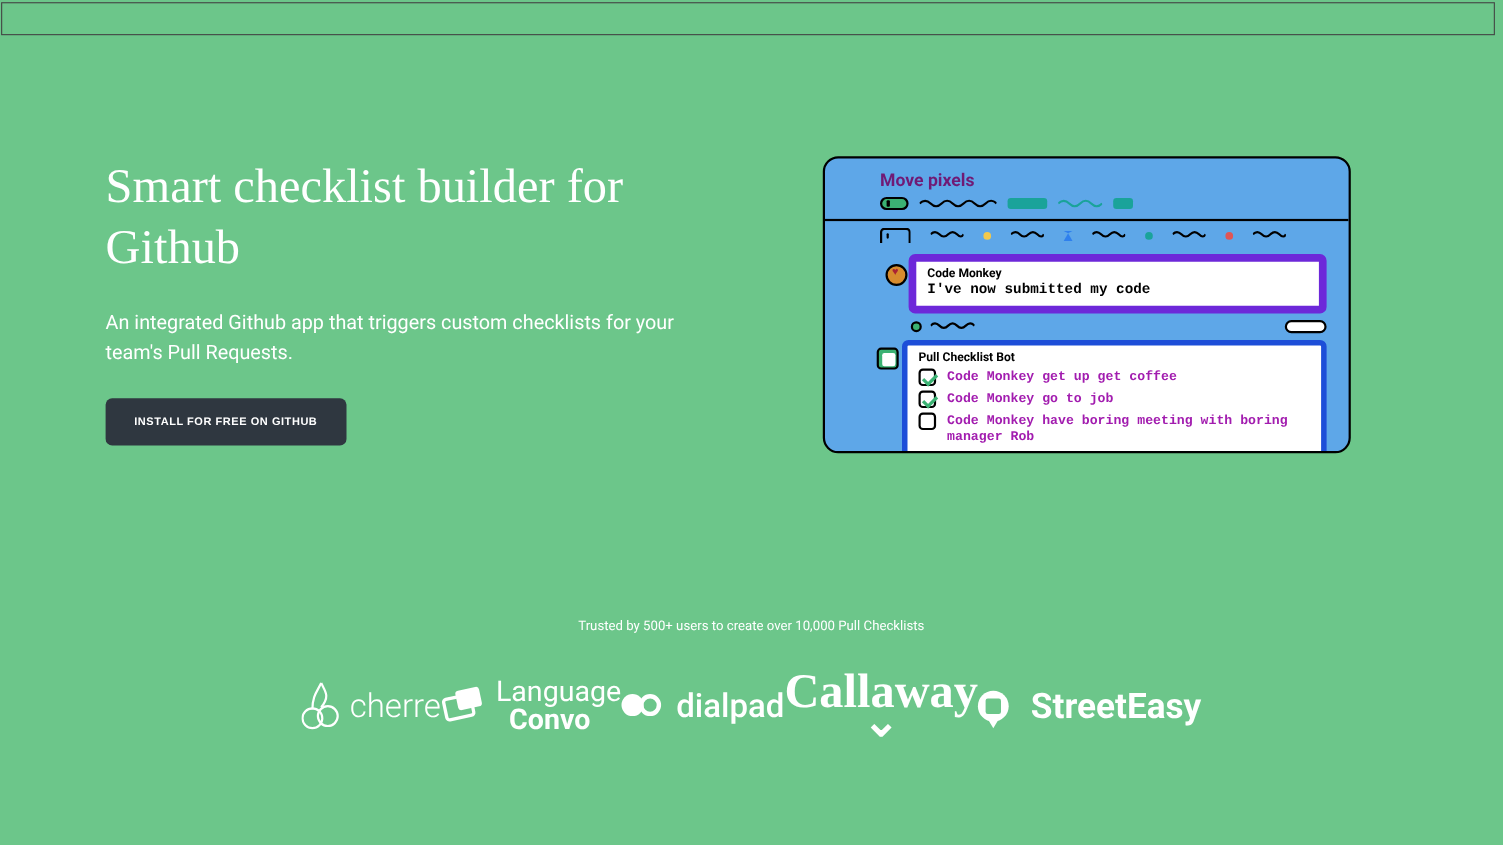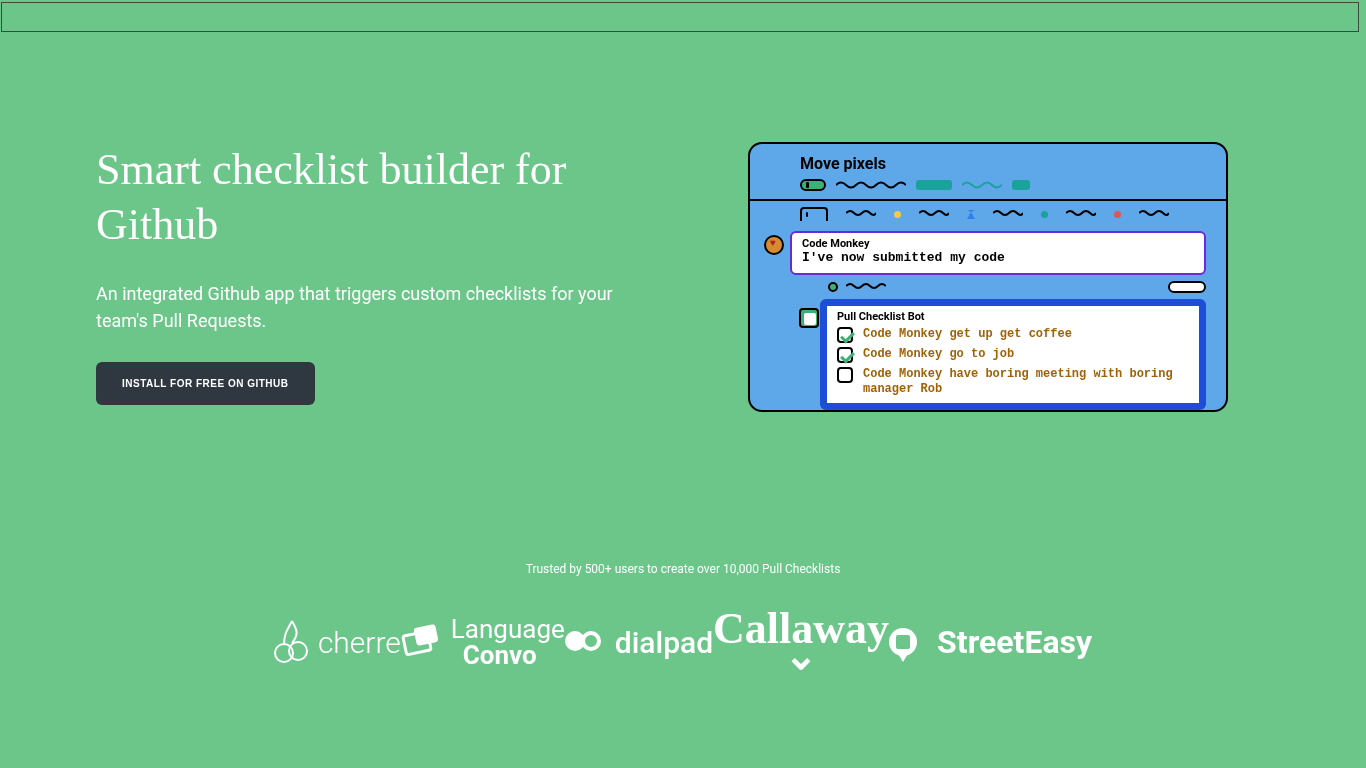--- a/index.html
+++ b/index.html
@@ -60,21 +60,21 @@
   background: #5ea7e8;
   border: 2px solid #000;
   border-radius: 14px;
   overflow: hidden;
   position: relative;
 }
 .illus-header {
   padding: 10px 50px 2px 50px;
   font-weight: 700;
   font-size: 16px;
-  color: #000000;
+  color: #701a75;
 }
 .squiggle-row {
   padding: 4px 50px 8px 50px;
   display: flex;
   align-items: center;
   gap: 10px;
 }
 .pill {
   width: 26px; height: 12px; border-radius: 10px;
   border: 2px solid #000; background: #3bb273;
@@ -100,23 +100,23 @@
   width: 28px; height: 14px; border: 2px solid #000; border-bottom:none;
   border-radius: 4px 4px 0 0; background: transparent; position:relative;
 }
 .tab::after{content:"";position:absolute;width:2px;height:5px;background:#000;left:4px;top:3px;border-radius:1px;}
 .mini-squig { width: 30px; }
 .dot { width:7px;height:7px;border-radius:50%; }
 .dot.yellow{background:#f2c94c;} .dot.blue{border:2px solid #2f80ed;background:transparent;width:0;height:0;border-left:4px solid transparent;border-right:4px solid transparent;border-bottom:7px solid #2f80ed;border-radius:0;}
 .dot.tealc{background:#1aa39a;} .dot.red{background:#e05555;}
 
 .speech {
-  margin: 6px 20px 0 40px;
+  margin: 6px 20px 0 76px;
   background: #fff;
-  border: 2px solid #6d28d9;
+  border: 7px solid #6d28d9;
   border-radius: 6px;
   padding: 4px 10px 8px 10px;
   position: relative;
 }
 .speech-name { font-weight:700; font-size:11px; font-family: inherit; color:#000;}
 .speech-text { font-family: "Courier New", monospace; font-size:13px; font-weight:700; color:#000; }
 .avatar {
   position:absolute; left:-28px; top:2px; width:20px;height:20px;border-radius:50%;
   background:#d68b2e;border:2px solid #000;
 }
@@ -126,28 +126,28 @@
 
 .status-row{
   margin: 6px 20px 0 78px;
   display:flex;align-items:center;gap:8px;
 }
 .status-dot{width:10px;height:10px;border:2px solid #000;border-radius:50%;background:#3bb273;}
 .blob{width:38px;height:12px;border:2px solid #000;border-radius:8px;background:#fff;margin-left:auto;}
 
 .checklist{
   margin: 6px 20px 6px 70px;
-  background:#fff;border:7px solid #1d4ed8;border-radius:6px;
+  background:#fff;border:5px solid #1d4ed8;border-radius:6px;
   padding: 4px 10px 6px 10px;
   position:relative;
 }
 .check-row{display:flex;align-items:flex-start;gap:10px;margin-top:4px;}
 .cbox{width:16px;height:16px;border:2px solid #000;border-radius:4px;flex:none;position:relative;background:#fff;}
 .cbox.checked::after{content:"";position:absolute;left:2px;top:3px;width:10px;height:5px;border-left:3px solid #3bb273;border-bottom:3px solid #3bb273;transform:rotate(-45deg);}
-.ctext{font-family:"Courier New",monospace;font-size:12px;font-weight:700;line-height:1.25;color:#a16207;}
+.ctext{font-family:"Courier New",monospace;font-size:12px;font-weight:700;line-height:1.25;color:#a21caf;}
 
 
 .trusted {
   text-align:center;
   color:#fff;
   font-size:12px;
   margin-top: 150px;
 }
 .logos{
   display:flex;

